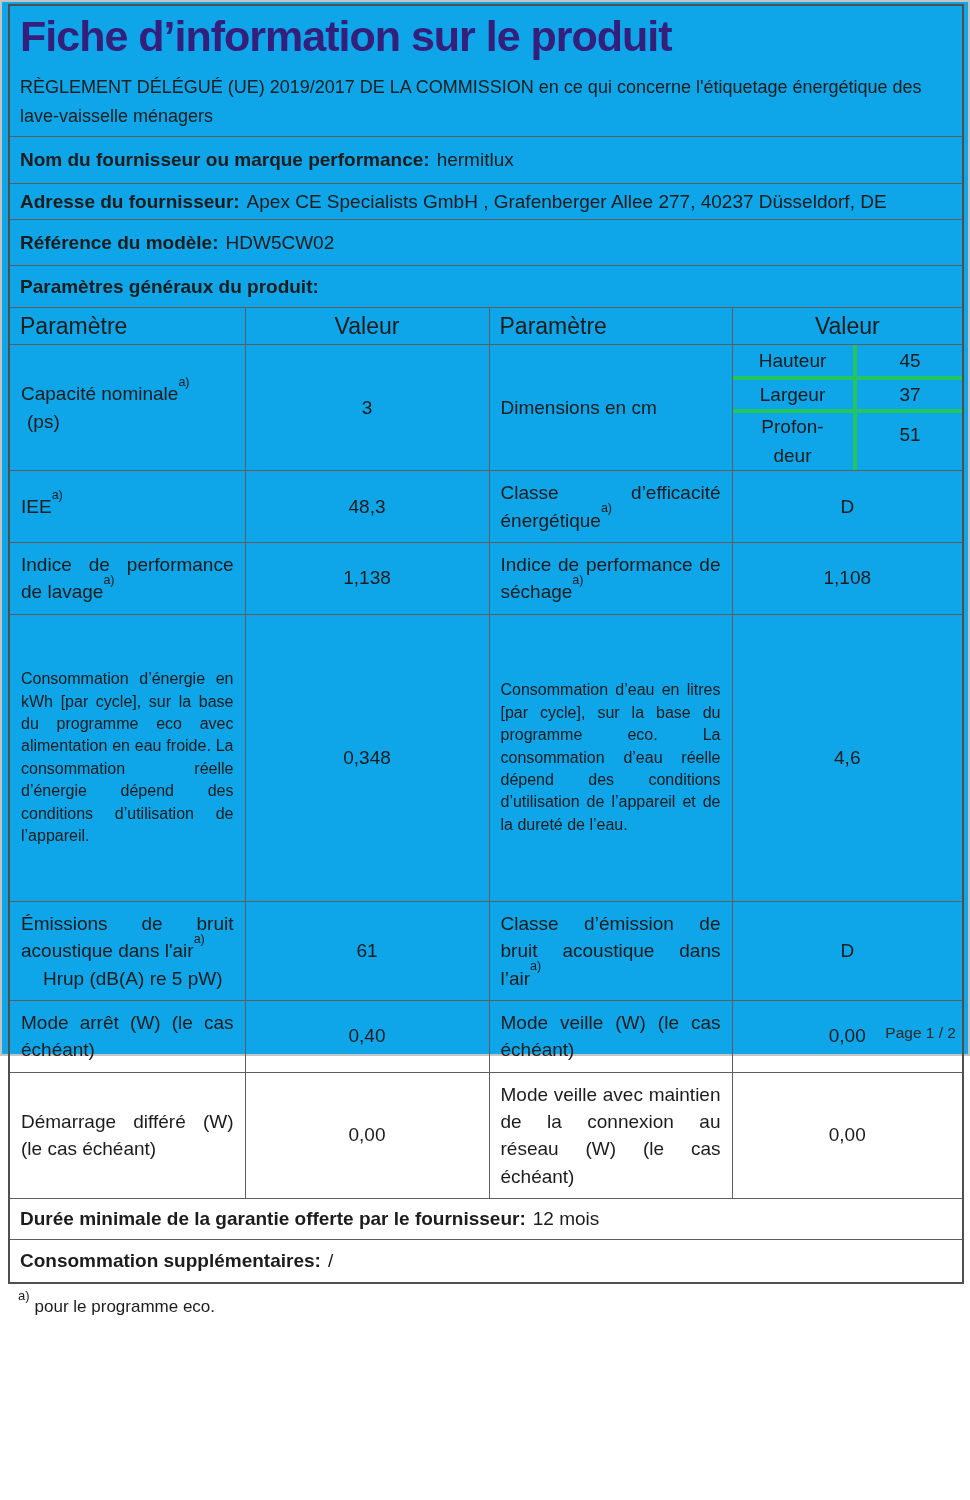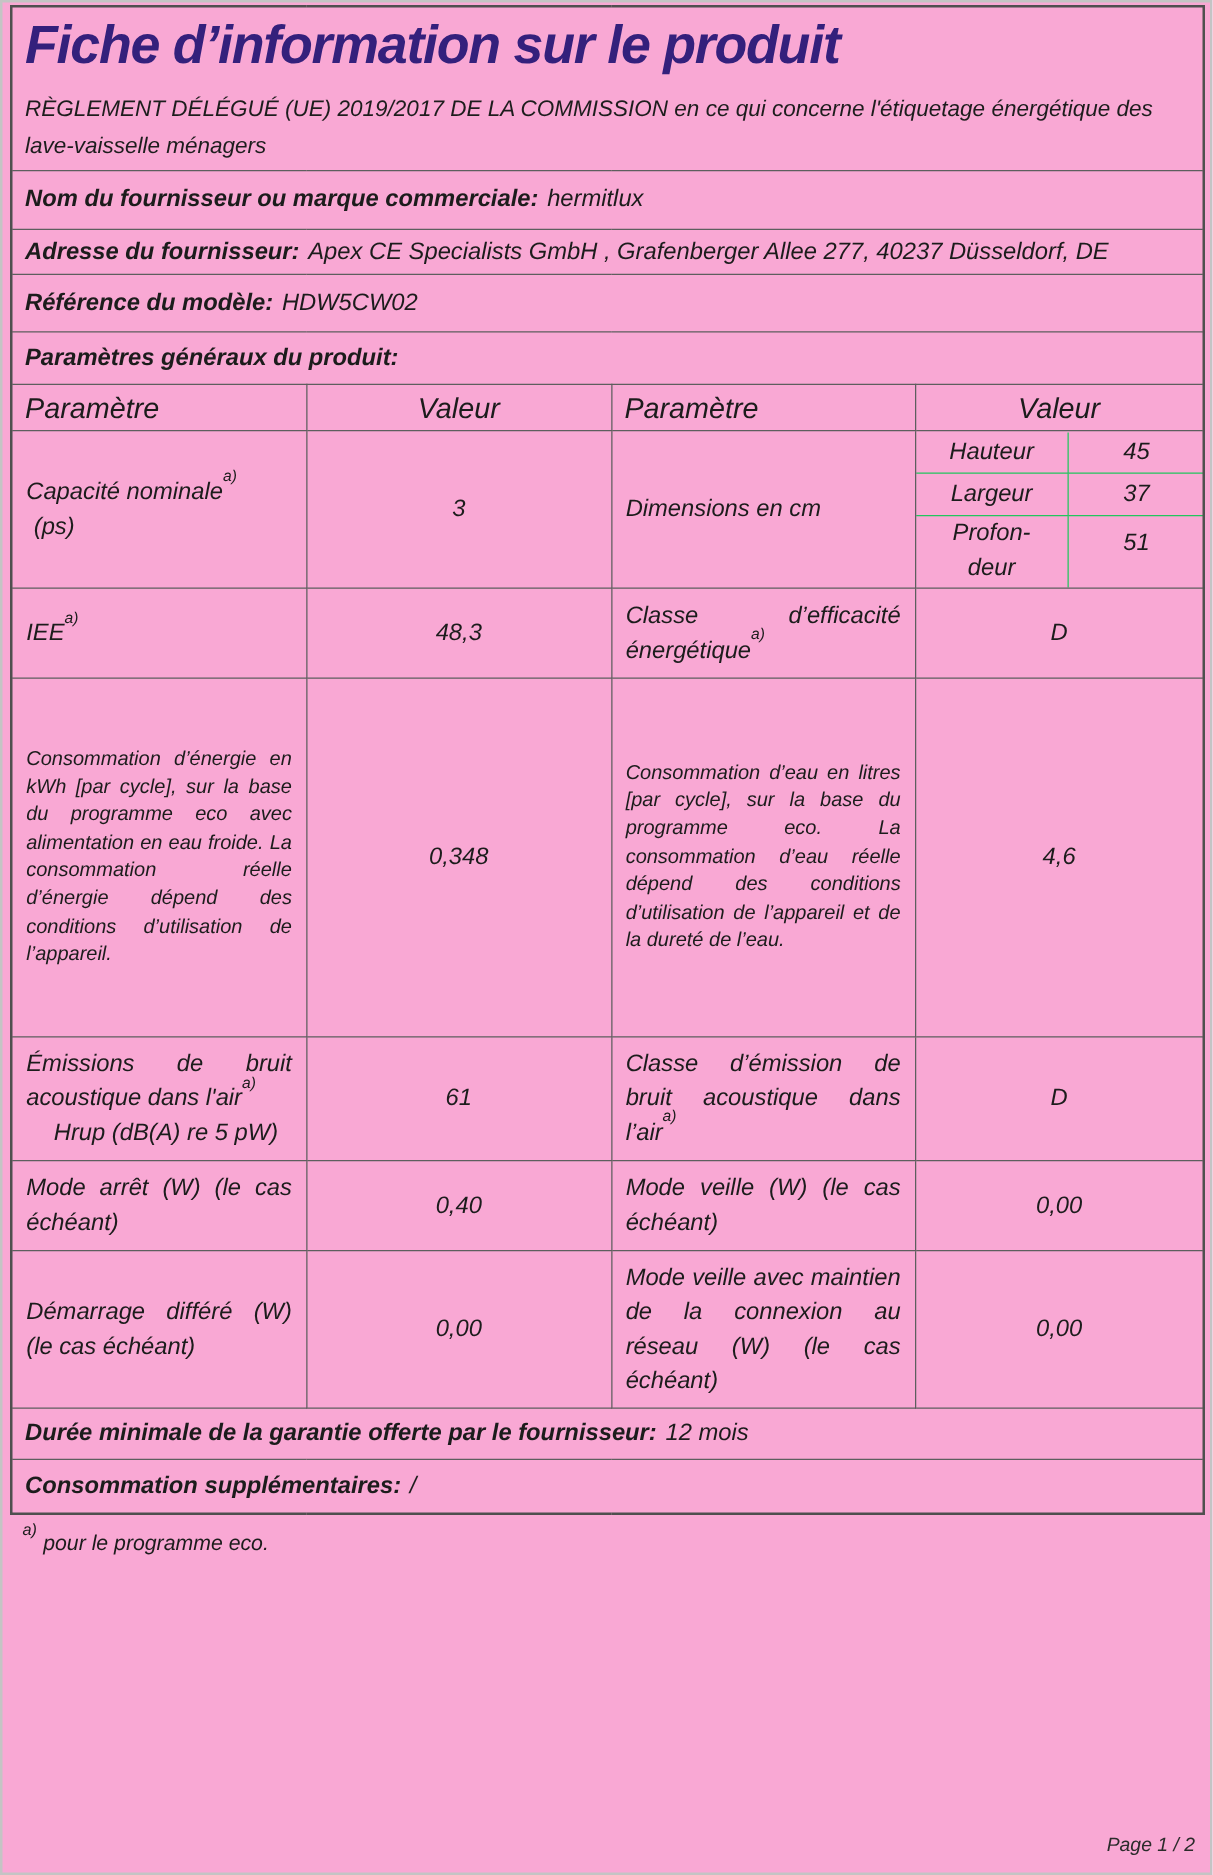--- a/index.html
+++ b/index.html
@@ -5,25 +5,24 @@
   * { margin:0; padding:0; box-sizing:border-box; }
   html,body { background:#ffffff; }
   body {
     width:970px; height:1500px;
     font-family:"Liberation Sans", sans-serif;
     color:#1c1c1c;
     position:relative;
   }
   .page {
     position:relative;
-    width:970px; height:1500px;
+    width:970px; height:1056px;
     border:2px solid #c4c4c4;
     padding:2px 6px 0 6px;
-    background:#f9a8d4;
-    font-style:italic;
+    background:#0ea5e9;
   }
   table.doc {
     border-collapse:collapse;
     table-layout:fixed;
     width:954px;
     border:2px solid #4f4f4f;
   }
   table.doc td { border:1px solid #5e5e5e; vertical-align:middle; }
   col.c1{width:236px} col.c2{width:244px} col.c3{width:243px} col.c4{width:231px}
 
@@ -62,21 +61,21 @@
   }
   tr.r3 td.p { font-size:16px; line-height:1.4; }
   td.v { text-align:center; font-size:19px; }
   .sub { display:block; padding-left:6px; }
   .sub.ind2 { padding-left:22px; }
   sup.fn { font-size:12.5px; position:relative; top:-7px; line-height:0; }
 
   
   td.dimcell { padding:0; vertical-align:top; }
   table.dims { border-collapse:collapse; width:100%; height:124px; table-layout:fixed; }
-  table.dims td { border:1px solid #22c55e; font-size:19px; text-align:center; vertical-align:middle; }
+  table.dims td { border:4px solid #22c55e; font-size:19px; text-align:center; vertical-align:middle; }
   table.dims tr:first-child > td { border-top:none; }
   table.dims tr:last-child  > td { border-bottom:none; }
   table.dims td:first-child { border-left:none;margin-left:28px; }
   table.dims td:last-child  { border-right:none; }
   col.dn-col{width:122px} col.dv-col{width:109px}
   tr.d0 > td { height:33px; }
   tr.d1 > td { height:33px; }
   tr.d2 > td { height:56px; }
   tr.d2 > td.dv { vertical-align:top; padding-top:11px; }
   td.dn.pre { white-space:pre-line; line-height:1.5; }
@@ -108,21 +107,21 @@
     <tbody>
         <tr class="r-title">
       <td colspan="4" class="cell-title">
         <div class="title" style="color: rgb(52, 32, 124);">Fiche d’information sur le produit</div>
         <div class="reg">RÈGLEMENT DÉLÉGUÉ (UE) 2019/2017 DE LA COMMISSION en ce qui concerne l'étiquetage énergétique des lave-vaisselle ménagers</div>
       </td>
     </tr>
 
     <tr class="r-nom">
       <td colspan="4" class="lrow">
-        <span class="b">Nom du fournisseur ou marque commerciale:</span><span class="val">hermitlux</span>
+        <span class="b">Nom du fournisseur ou marque performance:</span><span class="val">hermitlux</span>
       </td>
     </tr>
 
     <tr class="r-adr">
       <td colspan="4" class="lrow">
         <span class="b">Adresse du fournisseur:</span><span class="val">Apex CE Specialists GmbH , Grafenberger Allee 277, 40237 Düsseldorf, DE</span>
       </td>
     </tr>
 
     <tr class="r-ref">
@@ -173,20 +172,26 @@
       </td>
     </tr>
 
     <tr class="r1">
       <td class="p"><span>IEE</span><sup class="fn">a)</sup></td>
       <td class="v">48,3</td>
       <td class="p"><span>Classe d’efficacité énergétique</span><sup class="fn">a)</sup></td>
       <td class="v">D</td>
     </tr>
 
+    <tr class="r2">
+      <td class="p"><span>Indice de performance de lavage</span><sup class="fn">a)</sup></td>
+      <td class="v">1,138</td>
+      <td class="p"><span>Indice de performance de séchage</span><sup class="fn">a)</sup></td>
+      <td class="v">1,108</td>
+    </tr>
 
     <tr class="r3">
       <td class="p">Consommation d’énergie en kWh [par cycle], sur la base du programme eco avec alimentation en eau froide. La consommation réelle d’énergie dépend des conditions d’utilisation de l’appareil.</td>
       <td class="v">0,348</td>
       <td class="p">Consommation d’eau en litres [par cycle], sur la base du programme eco. La consommation d’eau réelle dépend des conditions d’utilisation de l’appareil et de la dureté de l’eau.</td>
       <td class="v">4,6</td>
     </tr>
 
 
     <tr class="r5">

